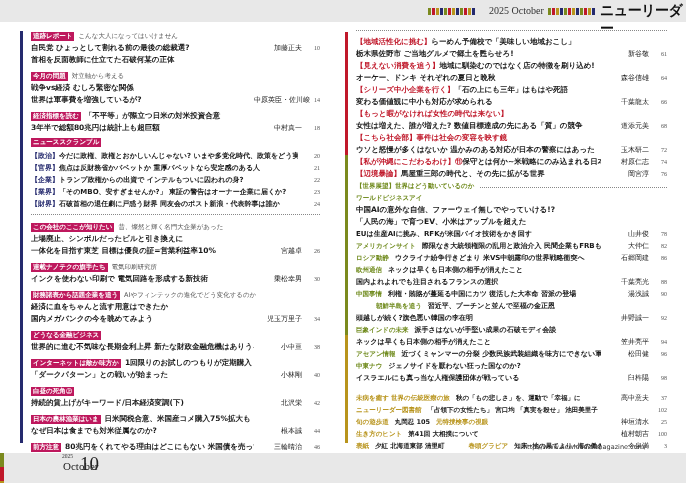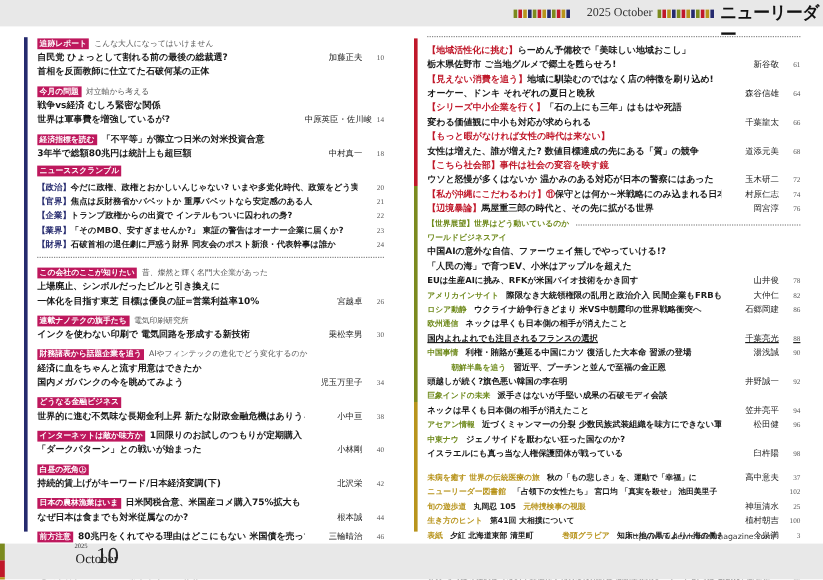--- a/index.html
+++ b/index.html
@@ -348,21 +348,21 @@
       <div class="row" style="font-size: 7px;">
         <span class="t"><span class="greentag">ロシア動静</span><span>ウクライナ紛争行きどまり 米VS中朝露印の世界戦略衝突へ</span></span>
         <span class="a">石郷岡建</span>
         <span class="p">86</span>
       </div>
       <div class="row" style="font-size: 7px;">
         <span class="t"><span class="greentag">欧州通信</span><span>ネックは早くも日本側の相手が消えたこと</span></span>
         <span class="a"></span>
         <span class="p"></span>
       </div>
-      <div class="row" style="font-size: 7px; text-decoration: underline;">
+      <div class="row" style="font-size: 7px;">
         <span class="t"><span>国内よれよれでも注目されるフランスの選択</span></span>
         <span class="a">千葉亮光</span>
         <span class="p">88</span>
       </div>
       <div class="row" style="font-size: 7px;">
         <span class="t"><span class="greentag">中国事情</span><span>利権・賄賂が蔓延る中国にカツ 復活した大本命 習派の登場</span></span>
         <span class="a">湯浅誠</span>
         <span class="p">90</span>
       </div>
       <div class="row" style="font-size: 7px; margin-left: 20px;">

